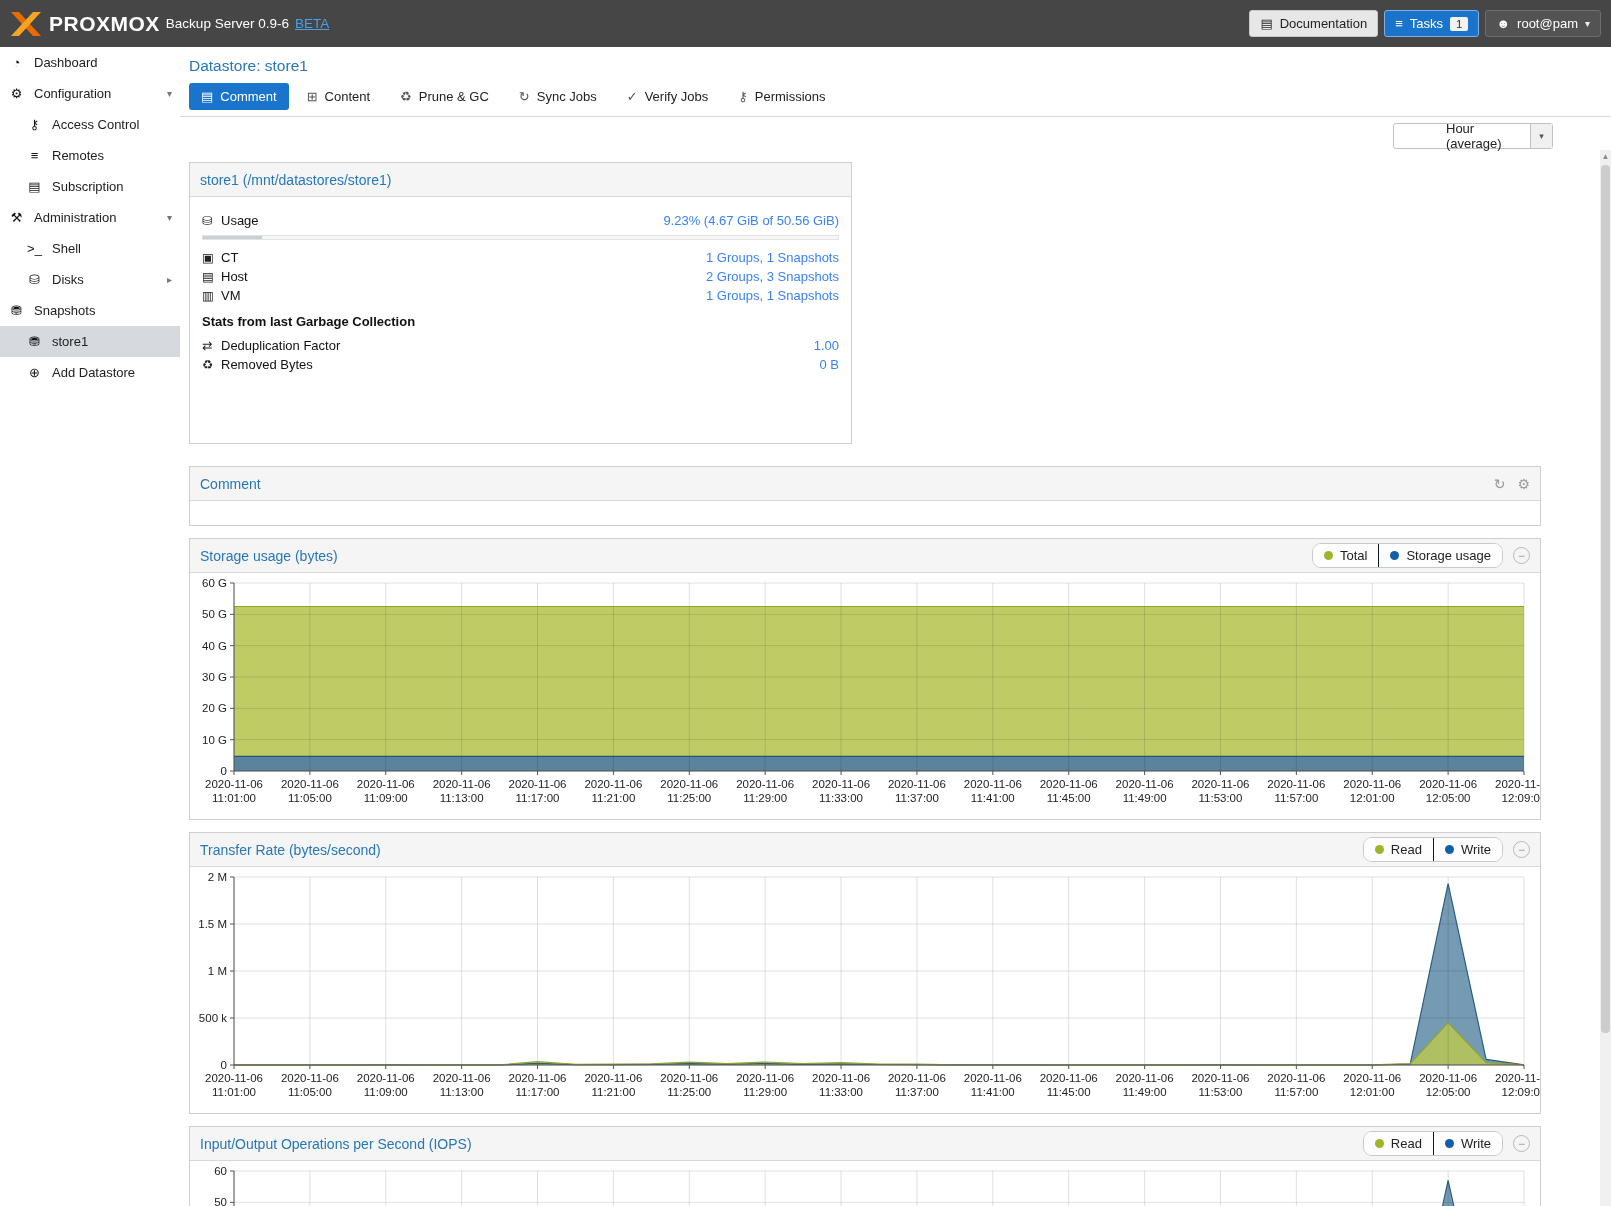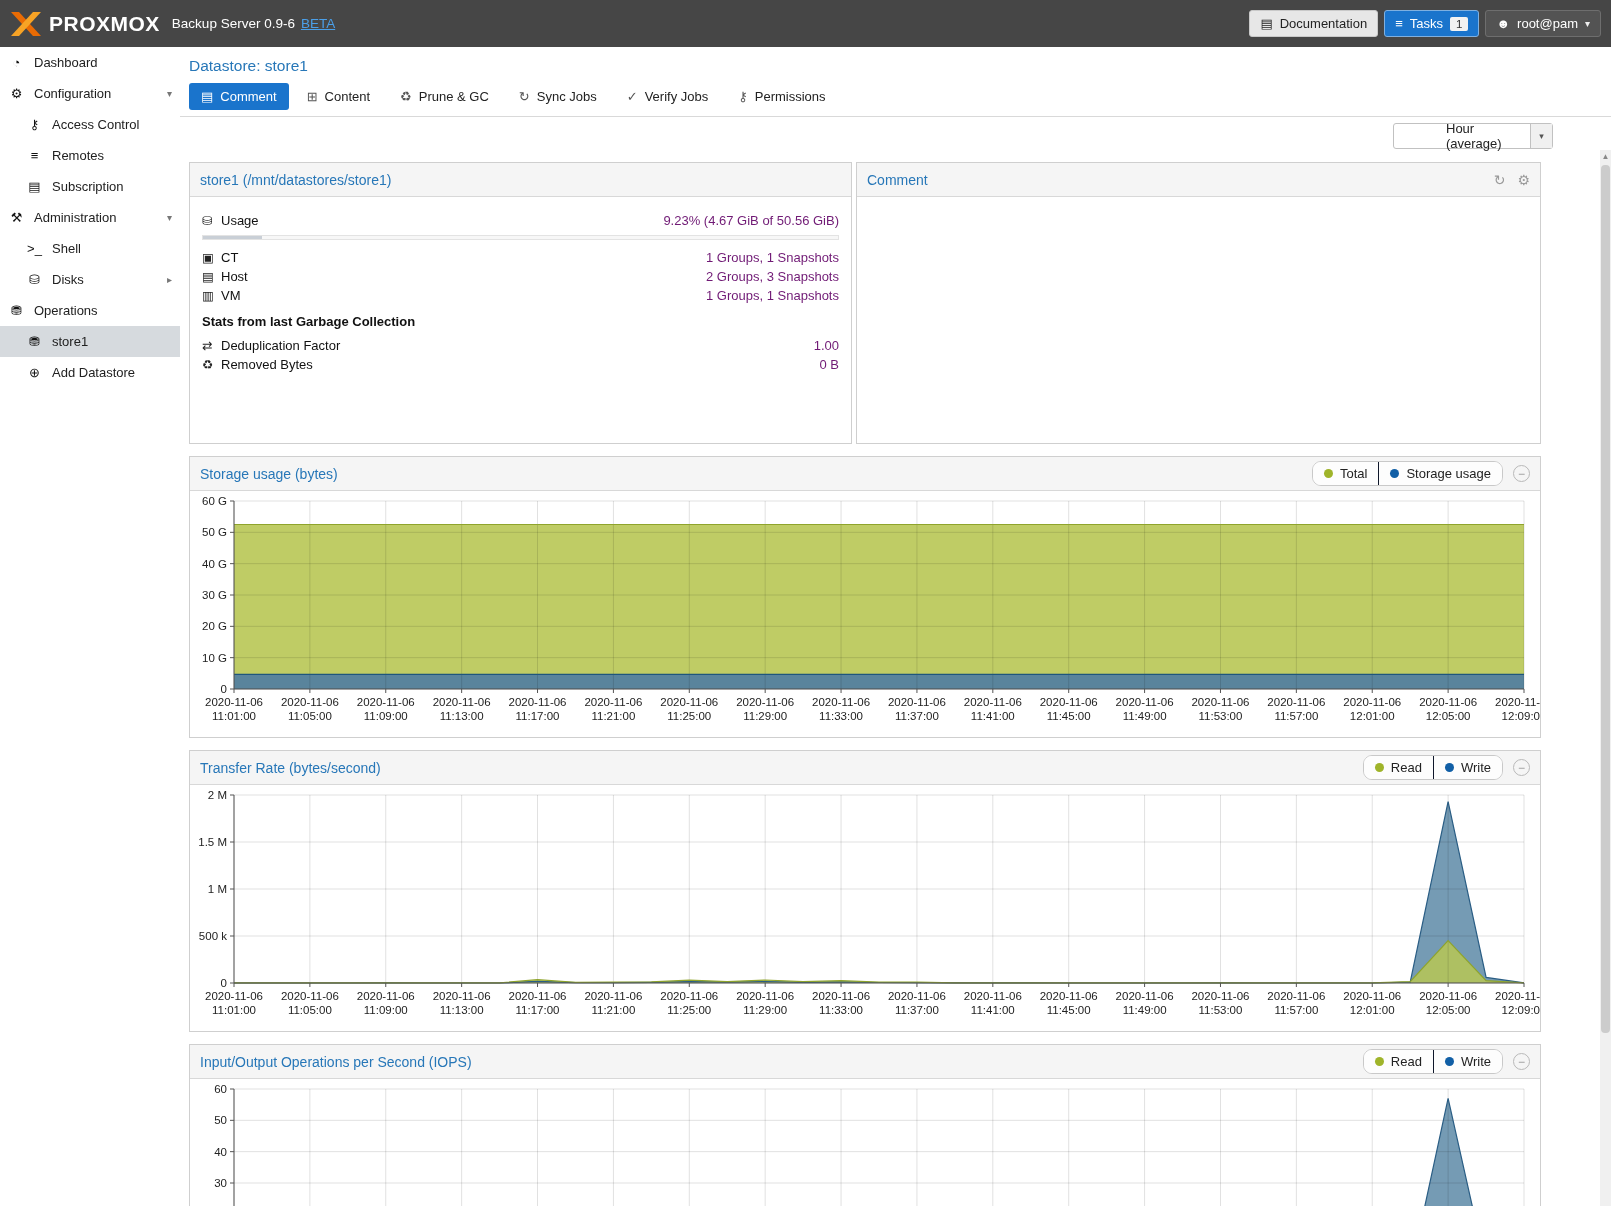--- a/index.html
+++ b/index.html
@@ -4,21 +4,21 @@
 <style>
   * { margin:0; padding:0; box-sizing:border-box; }
   html,body { width:1611px; height:1206px; overflow:hidden; background:#fff;
     font-family:"Liberation Sans", sans-serif; font-size:13px; color:#212121; }
 
   
   .topbar { position:absolute; top:0; left:0; width:1611px; height:47px; background:#464646;
     display:flex; align-items:center; padding:16px 10px; gap:6px; z-index:10; }
   .logo { display:flex; align-items:center; gap:7px; }
   .brand { color:#fff; font-weight:bold; font-size:21px; letter-spacing:.5px; }
-  .product { color:#fff; font-size:13.5px; margin-left:6px; }
+  .product { color:#fff; font-size:13.5px; }
   .beta { color:#4b9fe8; font-size:13.5px; text-decoration:underline; cursor:pointer; }
   .tb-spacer { flex:1; }
   .hbtn { height:27px; border-radius:3px; display:flex; align-items:center; gap:7px;
     padding:0 10px; font-size:13px; cursor:pointer; border:1px solid transparent;
     font-family:"Liberation Sans",sans-serif; }
   .hbtn .ic { font-size:13px; }
   .hbtn.doc { background:#e7e7e7; border-color:#c9c9c9; color:#222; }
   .hbtn.tasks { background:#1a74cc; border-color:#7fb0e0; color:#fff; }
   .hbtn.tasks .badge { background:#f2f2f2; color:#333; border-radius:2px; padding:1px 6px; font-size:11.5px; }
   .hbtn.user { background:#535353; border-color:#6e6e6e; color:#fff; }
@@ -45,35 +45,35 @@
   .tab.active .t-ic { color:#fff; }
   .sep { border-top:1px solid #d9d9d9; }
   .toolbar { height:38px; display:flex; align-items:center; justify-content:flex-end; padding-right:58px; }
   .combo { width:160px; height:26px; border:1px solid #c1c1c1; border-radius:3px; background:#fff;
     display:flex; align-items:stretch; cursor:pointer; }
   .combo-text { flex:1; display:flex; align-items:center; padding:0 8px; color:#222;margin-left:44px; }
   .combo-trig { width:22px; border-left:1px solid #c1c1c1; background:#f0f0f0; color:#555;
     display:flex; align-items:center; justify-content:center; font-size:9px; }
 
   .content { padding:7px 0 0 9px; }
-  .row1 { display:flex; gap:4px; width:1352px; }
+  .row1 { display:flex; gap:22px; width:1352px;flex-direction:column; }
   .panel { border:1px solid #cfcfcf; background:#fff; }
   .p-store { width:663px; height:282px; }
   .p-comment { flex:1; height:282px; }
   .panel-hd { height:34px; background:#f5f5f5; border-bottom:1px solid #d8d8d8;
     display:flex; align-items:center; padding:0 10px; }
   .panel-title { color:#2777b8; font-size:14px; white-space:nowrap; }
   .hd-tools { margin-left:auto; display:flex; gap:12px; color:#9a9a9a; font-size:14px; }
   .hd-tools .tool { cursor:pointer; }
   .p-body { padding:12px 12px; }
 
   .kv-row { display:flex; align-items:center; height:19px; }
   .kv-ic { width:19px; color:#222; font-size:12.5px; flex:none; }
   .kv-label { color:#111; }
-  .kv-value { margin-left:auto; color:#701a75; }
+  .kv-value { margin-left:auto; color:#3b82f6; }
   .kv-row.usage { height:22px; }
   .progress { height:5px; background:#f7f7f7; border:1px solid #e3e3e3; margin:4px 0 8px 0; }
   .progress-fill { height:100%; background:#c9cfd6; }
   .sec-hd { font-weight:bold; margin:9px 0 7px 0; color:#111; }
 
   
   .chart-panel { width:1352px; margin-top:12px; padding-bottom:4px; }
   .legend-group { margin-left:auto; display:flex; border:1px solid #c9c9c9; border-radius:9px;
     overflow:hidden; background:#fdfdfd; }
   .legend-btn { display:flex; align-items:center; gap:7px; padding:4px 11px; background:#fdfdfd;
@@ -152,21 +152,21 @@
       <span class="si-icon">&gt;_</span>
       <span class="si-label">Shell</span>
     </div>
     <div class="side-item lvl1">
       <span class="si-icon">⛁</span>
       <span class="si-label">Disks</span>
       <span class="si-caret">▸</span>
     </div>
     <div class="side-item lvl0">
       <span class="si-icon">⛃</span>
-      <span class="si-label">Operations</span>
+      <span class="si-label">Snapshots</span>
     </div>
     <div class="side-item lvl1 selected">
       <span class="si-icon">⛃</span>
       <span class="si-label">store1</span>
     </div>
     <div class="side-item lvl1">
       <span class="si-icon">⊕</span>
       <span class="si-label">Add Datastore</span>
     </div>
   </nav>

